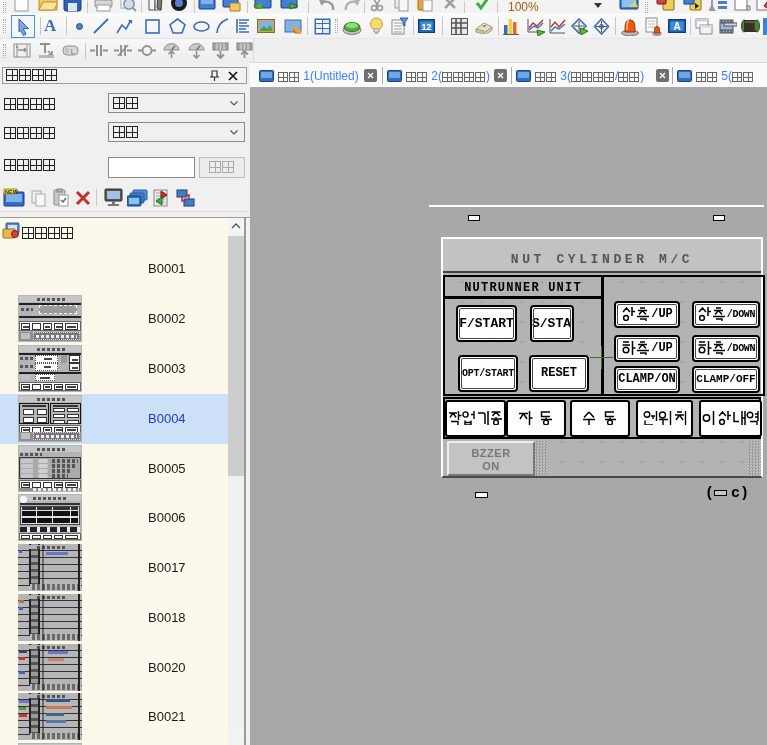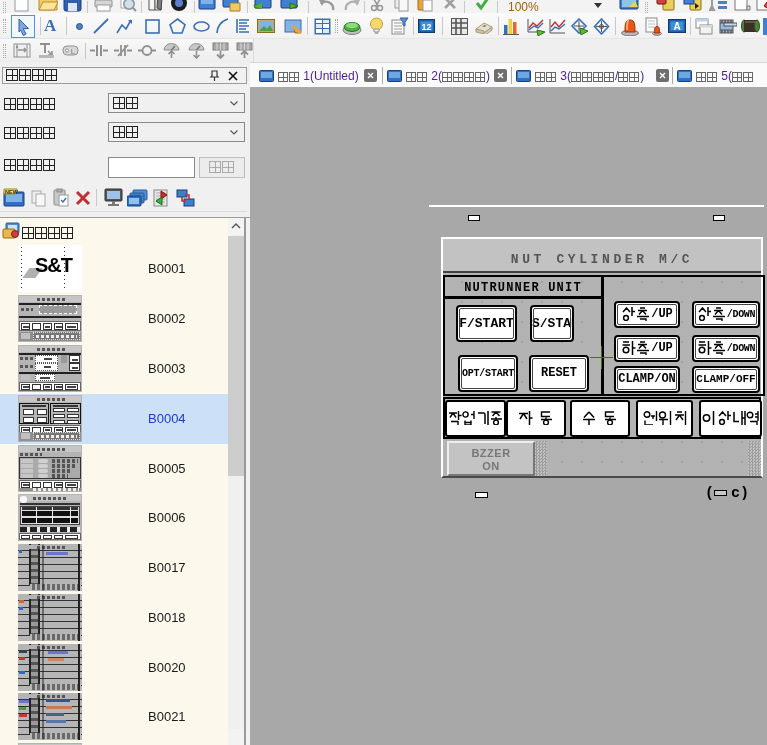--- a/index.html
+++ b/index.html
@@ -64,21 +64,21 @@
  linear-gradient(#666,#666) 0 0/100% 1px no-repeat,
  linear-gradient(#666,#666) 0 50%/100% 1px no-repeat,
  linear-gradient(#666,#666) 0 100%/100% 1px no-repeat,
  linear-gradient(#666,#666) 0 0/1px 100% no-repeat,
  linear-gradient(#666,#666) 100% 0/1px 100% no-repeat,
  linear-gradient(#666,#666) 50% 0/1px 100% no-repeat}
 .h12{width:12px;height:12px;margin-right:1px}
 .h11{width:11px;height:11px;margin-right:1px}
 
 #tabbar{left:250px;top:62px;width:517px;height:25px;background:#fafafa;border-top:1px solid #d5d5d5}
-.tabtxt{font-size:12px;color:#4c1d95}
+.tabtxt{font-size:12px;color:#3b82f6}
 .tabtxt .hz{width:10px;height:10px;margin-right:1px}
 #canvas{left:250px;top:87px;width:517px;height:658px;background:#a8a8a8}
 
 #scr{position:absolute;left:191px;top:150px;width:322px;height:241px;background:#b3b3b3;border-top:2px solid #fff;border-left:2px solid #fff;border-right:2px solid #fcfcfc;border-bottom:2px solid #4a4a4a;
 background-image:radial-gradient(circle,#87925f 0,#87925f 0.6px,rgba(0,0,0,0) 0.8px);background-size:20px 20px;background-position:9px 13px}
 .mono{font-family:"Liberation Mono",monospace}
 #hmititle{position:absolute;left:0;top:0;width:318px;height:34px;background:#c2c2c2;border-bottom:2px solid #404040;color:#555;font-weight:bold;font-size:13px;letter-spacing:3.6px;text-align:center;line-height:41px}
 .panel{position:absolute;border:2px solid #000}
 .phead{position:absolute;left:0;top:0;width:100%;height:22px;border-bottom:3px solid #000;color:#000;font-weight:bold;font-size:12px;letter-spacing:1.2px;text-align:center;line-height:23px}
 .wbtn{position:absolute;background:#fff;border:2px solid #000;border-radius:4px;color:#000;font-weight:bold;text-align:center;white-space:nowrap;overflow:hidden}
@@ -560,26 +560,20 @@
         <svg class="icon" style="left:0;top:-2px" width="18" height="18">
             <rect x="4" y="2" width="13" height="10" rx="1" fill="#4f8fd8" stroke="#2a5a9a"></rect>
             <rect x="6" y="4" width="9" height="6" fill="#cfe3f5"></rect>
             <rect x="1" y="8" width="12" height="9" rx="1" fill="#e8b84f" stroke="#9a6a10"></rect>
             <circle cx="13" cy="13" r="3.5" fill="#d04040" stroke="#802020"></circle>
           </svg>
         <span style="margin-left:20px"><span class="hz h12"></span><span class="hz h12"></span><span class="hz h12"></span><span class="hz h12"></span></span>
       </div>
       <div id="items">
         <div class="item" style="top:26px">
-            <div class="thumb" style="background:#fff">
-          <div style="position:absolute;left:3px;top:2px;bottom:2px;width:1px;background:repeating-linear-gradient(#333 0 1px,rgba(0,0,0,0) 1px 4px)"></div>
-          <div style="position:absolute;left:46px;top:2px;bottom:2px;width:1px;background:repeating-linear-gradient(#333 0 1px,rgba(0,0,0,0) 1px 4px)"></div>
-          <div style="position:absolute;left:8px;top:23px;width:13px;height:10px;background:#b0b0b0;transform:skewX(-35deg)"></div>
-          <div style="position:absolute;left:17px;top:9px;font-weight:bold;font-size:20px;color:#000;letter-spacing:-1px">S&amp;T</div>
-        </div>
             <div class="ilab">B0001</div>
           </div>
         <div class="item" style="top:76px">
             <div class="thumb">
           <div class="tbar">
                 <b class="dash"></b>
               </div>
               <div class="hline" style="top:8px;height:2px"></div>
           <div style="position:absolute;left:3px;top:13px;width:12px;height:3px" class="dash"></div>
           <div style="position:absolute;left:21px;top:10px;width:38px;height:9px;background:#9a9a9a;border:1px dashed #fff"></div>

